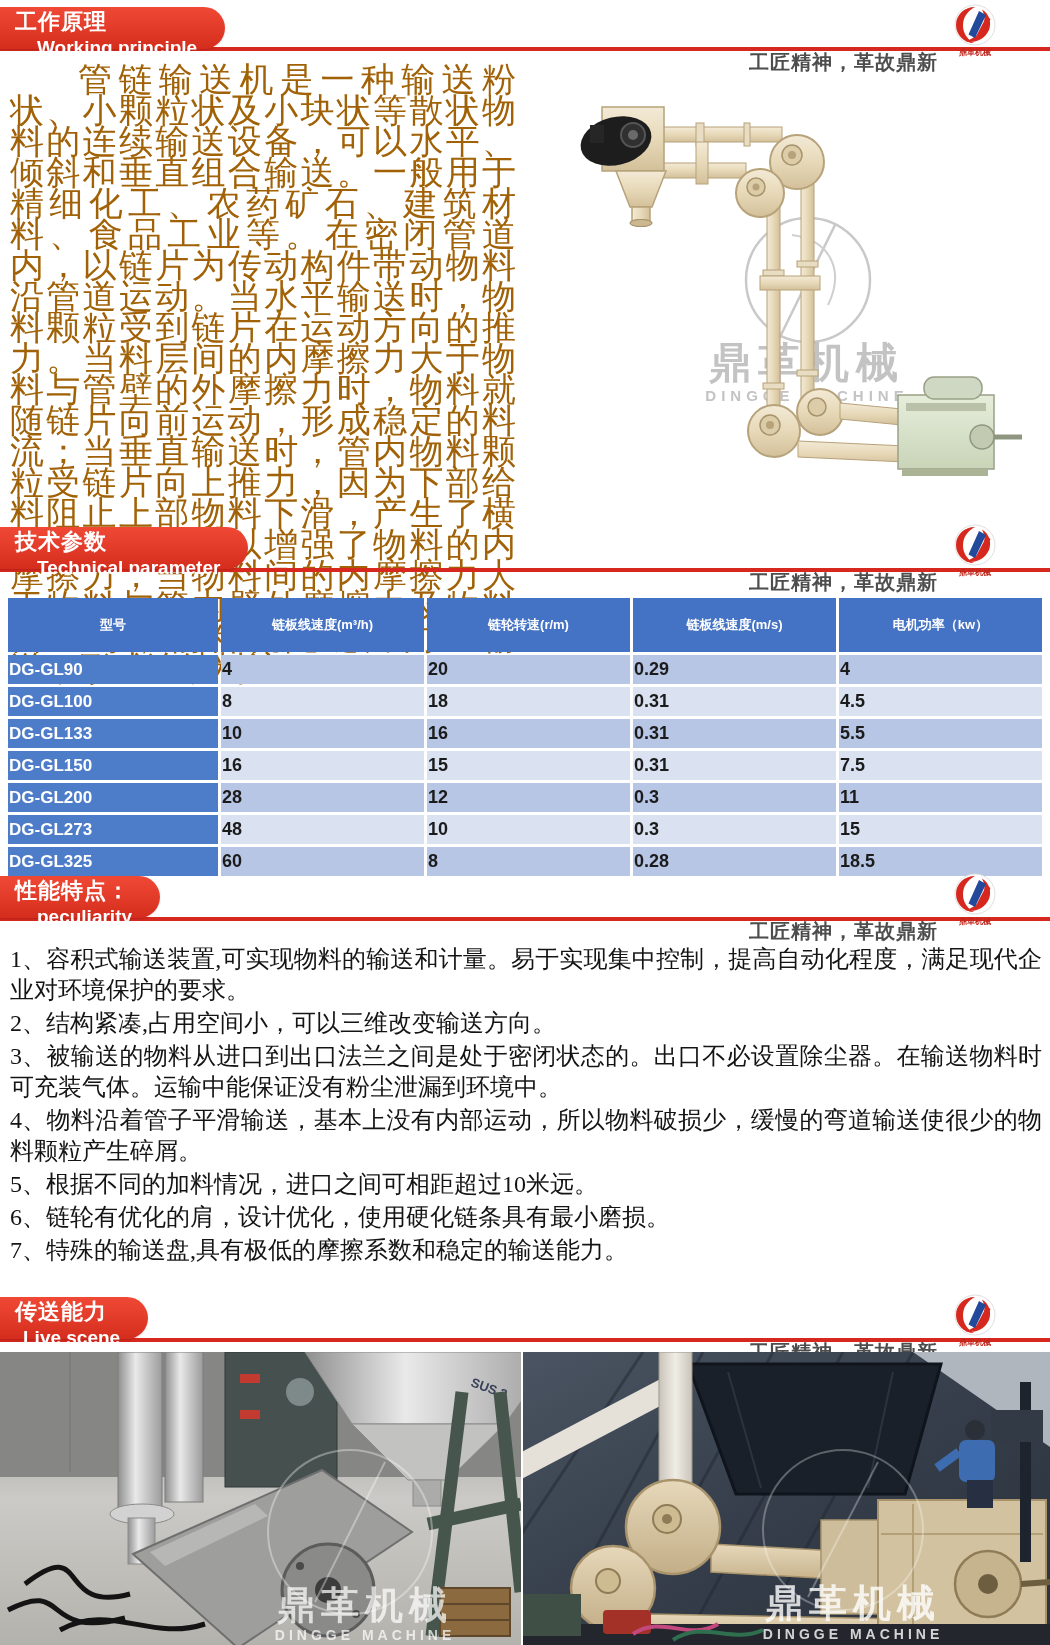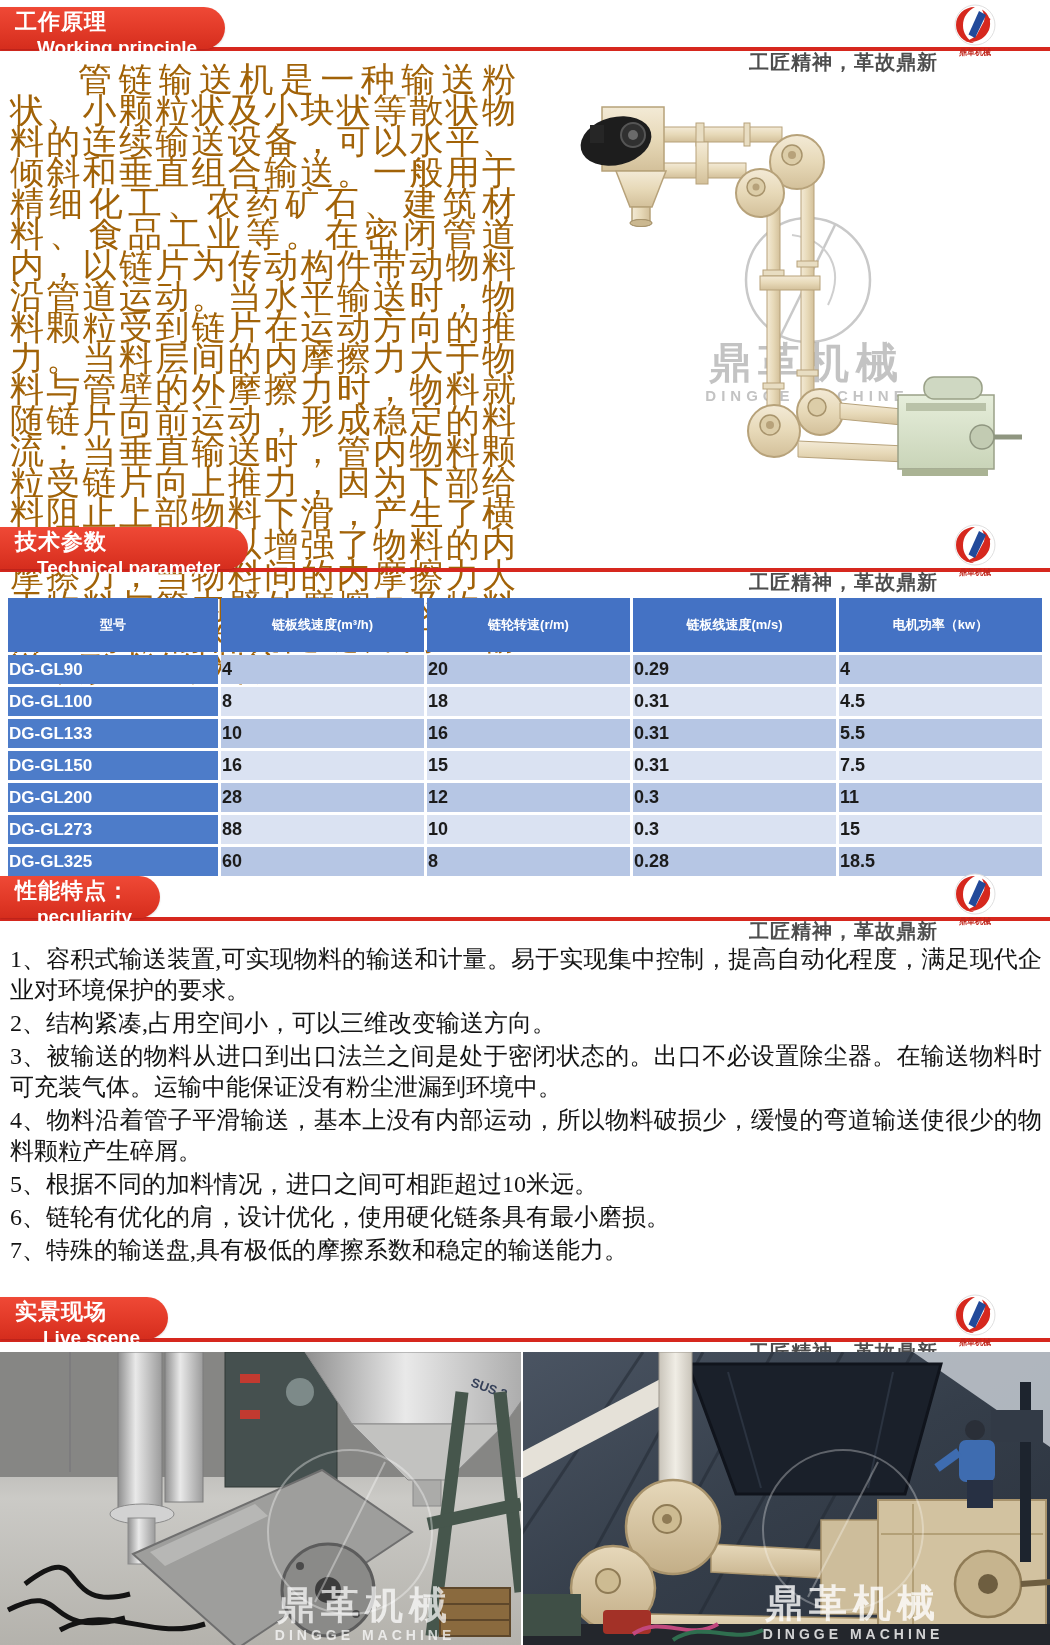--- a/index.html
+++ b/index.html
@@ -8,21 +8,21 @@
   .abs{position:absolute;}
 
   
   .hd-line{position:absolute;left:0;width:1050px;height:4px;background:#D6281E;}
   .banner{position:absolute;left:0;height:42px;display:flex;align-items:flex-start;
           padding:0 28px 0 15px;border-radius:0 23px 23px 0;
           background:linear-gradient(180deg,#EF4936 0%,#E23A28 55%,#D52D1D 100%);
           box-shadow:0 1px 2px rgba(0,0,0,.15);flex-direction:column;}
   .banner .cn{color:#fff;font-size:22px;font-weight:700;letter-spacing:1px;white-space:nowrap;}
   .banner .en{color:#fff;font-size:19px;font-weight:700;margin-left:22px;white-space:nowrap;}
-  .hd4 .en{margin-left:28px;}
+  .hd4 .en{margin-left:8px;}
   .slogan{position:absolute;right:112px;font-size:20px;font-weight:700;color:#4D4D4D;
           letter-spacing:1px;white-space:nowrap;margin-top:32px;}
   .logo-box{position:absolute;right:52px;width:46px;height:56px;}
 
   
   .intro{position:absolute;left:10px;top:64px;width:506px;
          font-family:"Liberation Serif","DejaVu Serif",serif;
          font-size:34px;line-height:31px;color:#a16207;
          text-align:justify;text-indent:2em;}
 
@@ -216,21 +216,21 @@
     </tr>
     <tr class="dark">
       <td class="model">DG-GL200</td>
       <td class="val">28</td>
       <td class="val">12</td>
       <td class="val">0.3</td>
       <td class="val">11</td>
     </tr>
     <tr class="light">
       <td class="model">DG-GL273</td>
-      <td class="val">88</td>
+      <td class="val">48</td>
       <td class="val">10</td>
       <td class="val">0.3</td>
       <td class="val">15</td>
     </tr>
     <tr class="dark">
       <td class="model">DG-GL325</td>
       <td class="val">60</td>
       <td class="val">8</td>
       <td class="val">0.28</td>
       <td class="val">18.5</td>
@@ -253,21 +253,21 @@
     <div class="item">2、结构紧凑,占用空间小，可以三维改变输送方向。</div>
     <div class="item">3、被输送的物料从进口到出口法兰之间是处于密闭状态的。出口不必设置除尘器。在输送物料时可充装气体。运输中能保证没有粉尘泄漏到环境中。</div>
     <div class="item">4、物料沿着管子平滑输送，基本上没有内部运动，所以物料破损少，缓慢的弯道输送使很少的物料颗粒产生碎屑。</div>
     <div class="item">5、根据不同的加料情况，进口之间可相距超过10米远。</div>
     <div class="item">6、链轮有优化的肩，设计优化，使用硬化链条具有最小磨损。</div>
     <div class="item">7、特殊的输送盘,具有极低的摩擦系数和稳定的输送能力。</div>
   </div>
 
   <div class="hd-line" style="top:1338px"></div>
   <div class="banner hd4" style="top:1297px">
-    <span class="cn">实景现场</span>
+    <span class="cn">传送能力</span>
     <span class="en">Live scene</span>
   </div>
   <div class="slogan" style="top:1307px">工匠精神，革故鼎新</div>
   <svg class="logo-box" style="top:1294px" viewBox="0 0 46 56">
       <use href="#brand-logo"></use>
     </svg>
 
   <div class="photo photo-left">
     <svg width="521" height="293" viewBox="0 0 521 293">
       <defs>

